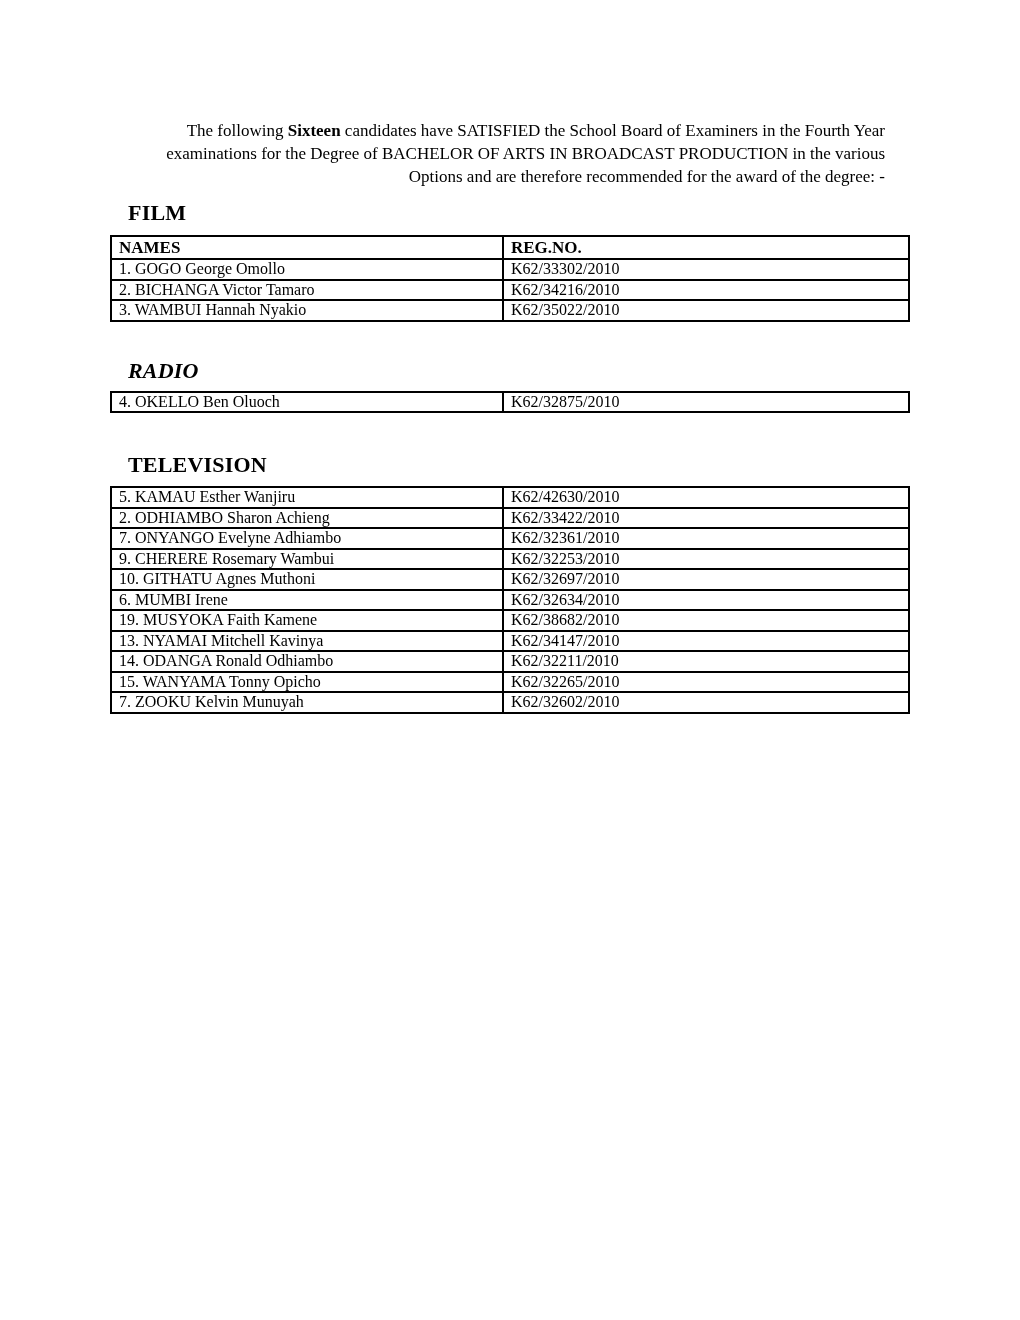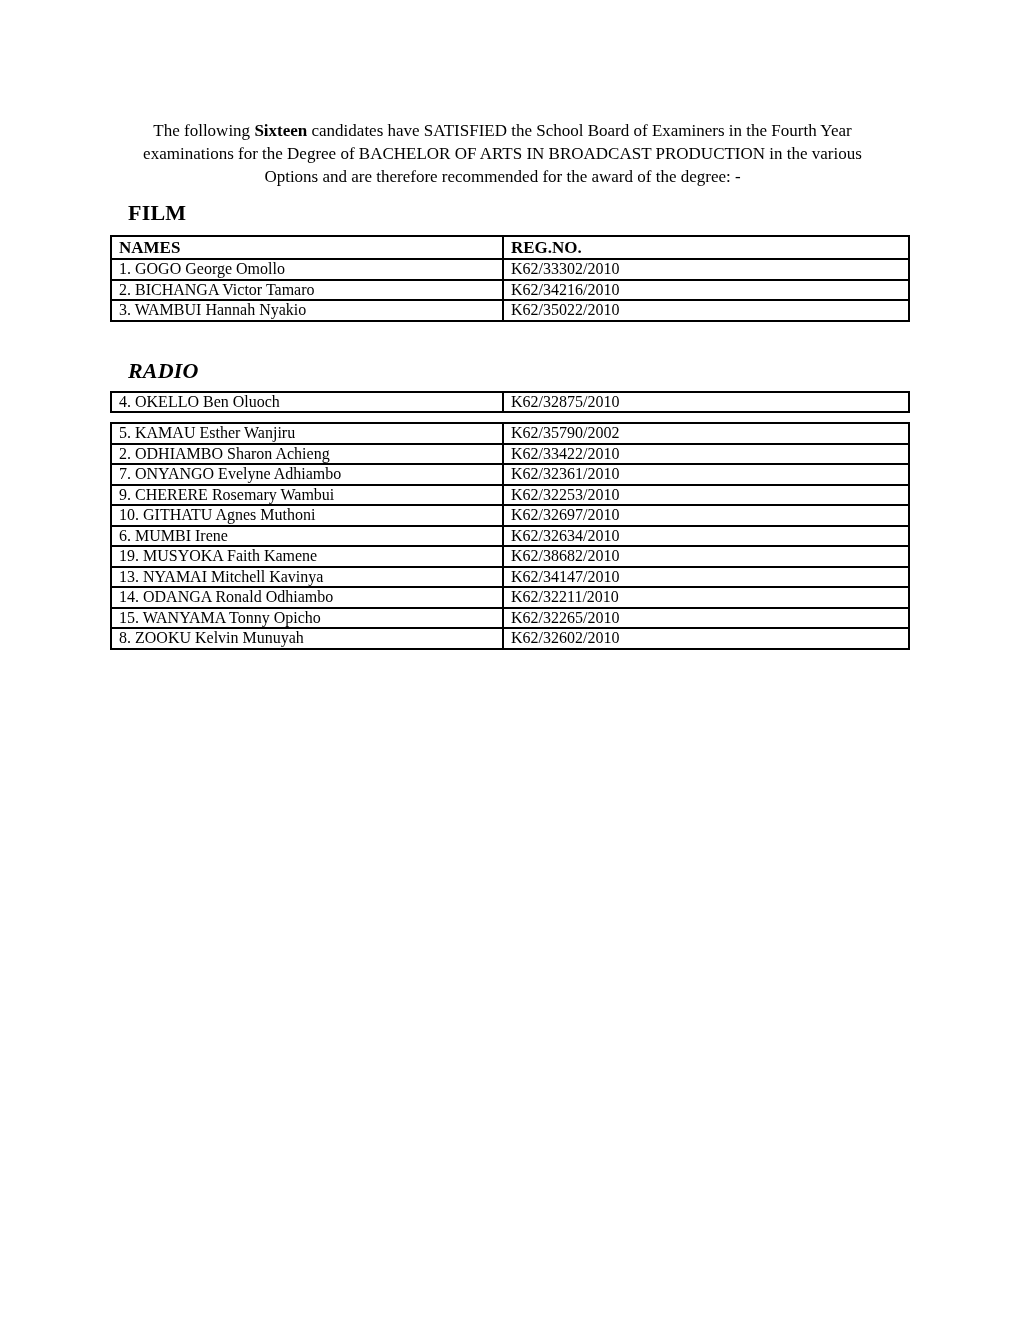--- a/index.html
+++ b/index.html
@@ -9,21 +9,21 @@
     color:#000000;
     font-family:"Liberation Serif", serif;
     overflow:hidden;
   }
   .page{padding:119px 0 0 120px;box-sizing:border-box;width:1020px;height:1320px;}
   .intro{
     margin:0;
     width:765px;
     font-size:17px;
     line-height:23px;
-    text-align:center;
+    text-align:right;
   }
   .sec-heading{
     margin:8px;
     font-size:22px;
     line-height:24px;
     font-weight:bold;
     letter-spacing:0.2px;
   }
   #film-heading{margin-top:13px;}
   #radio-heading{margin-top:37px;font-style:italic;}
@@ -100,30 +100,31 @@
         <col class="regno-col">
       </colgroup>
     <tbody>
         <tr>
           <td>4. OKELLO Ben Oluoch</td>
           <td>K62/32875/2010</td>
         </tr>
       </tbody>
   </table>
 
+  <h2 class="sec-heading" id="television-heading">TELEVISION</h2>
 
   <table class="results" id="television-table">
     <colgroup>
         <col class="names-col">
         <col class="regno-col">
       </colgroup>
     <tbody>
         <tr>
           <td>5. KAMAU Esther Wanjiru</td>
-          <td>K62/35790/2002</td>
+          <td>K62/42630/2010</td>
         </tr>
         <tr>
           <td>2. ODHIAMBO Sharon Achieng</td>
           <td>K62/33422/2010</td>
         </tr>
         <tr>
           <td>7. ONYANGO Evelyne Adhiambo</td>
           <td>K62/32361/2010</td>
         </tr>
         <tr>
@@ -148,19 +149,19 @@
         </tr>
         <tr>
           <td>14. ODANGA Ronald Odhiambo</td>
           <td>K62/32211/2010</td>
         </tr>
         <tr>
           <td>15. WANYAMA Tonny Opicho</td>
           <td>K62/32265/2010</td>
         </tr>
         <tr>
-          <td>8. ZOOKU Kelvin Munuyah</td>
+          <td>7. ZOOKU Kelvin Munuyah</td>
           <td>K62/32602/2010</td>
         </tr>
       </tbody>
   </table>
 
 </div>
 
 </body></html>

